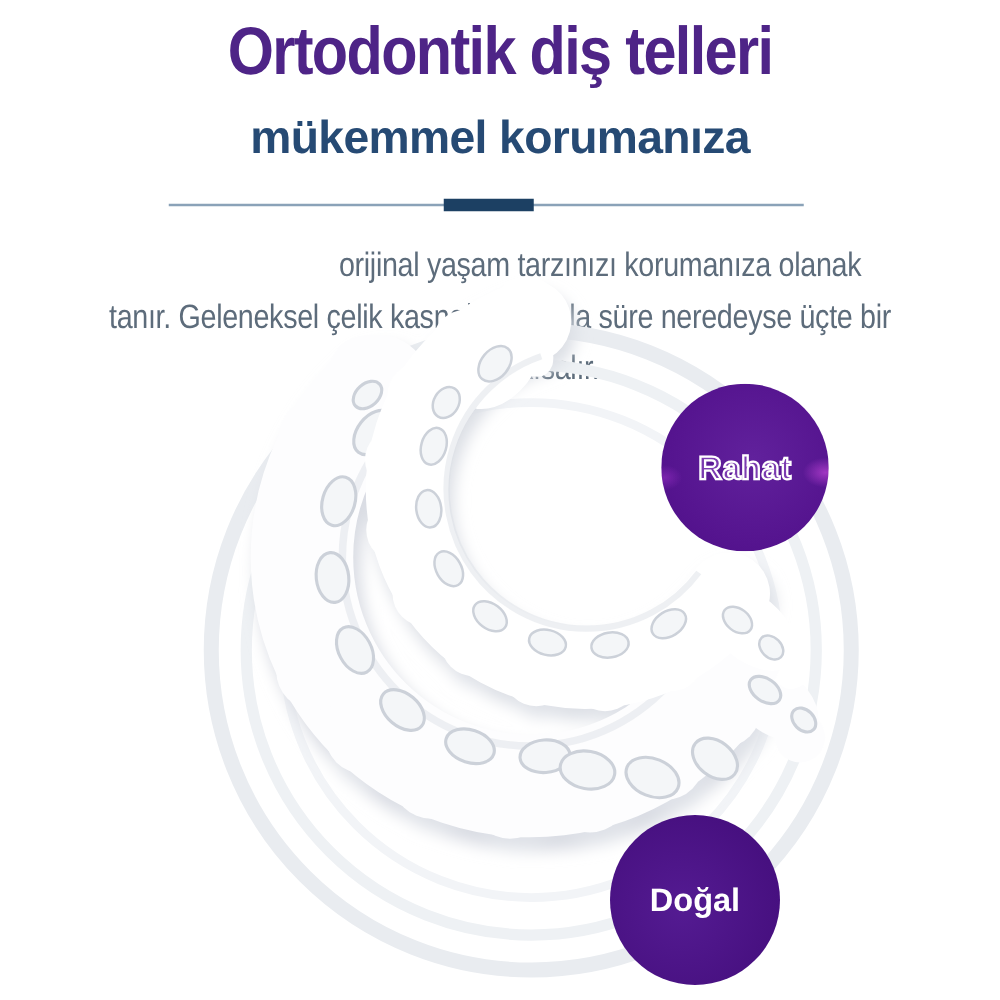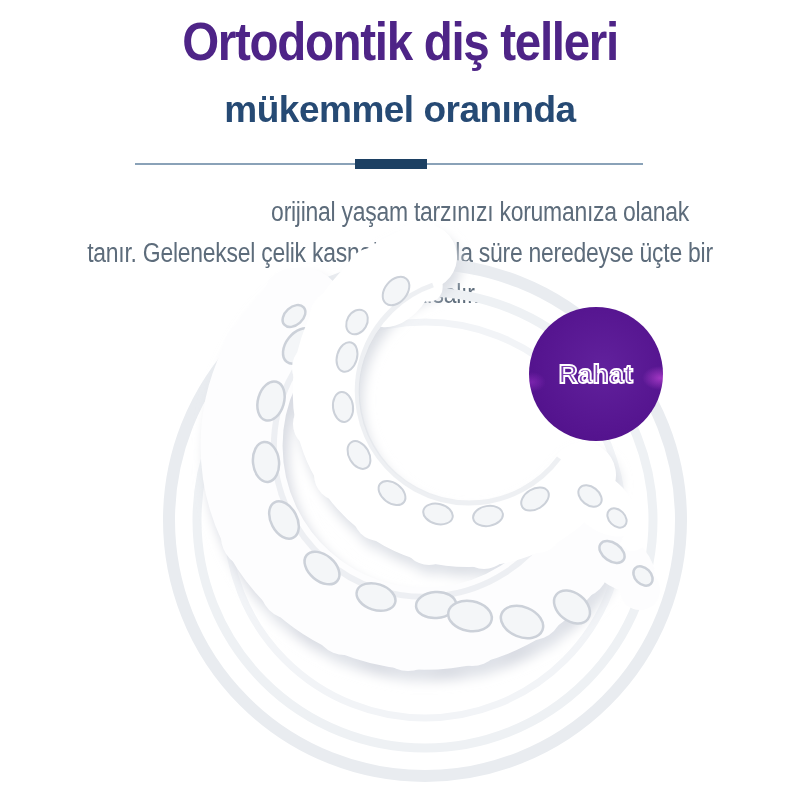--- a/index.html
+++ b/index.html
@@ -58,21 +58,21 @@
     left:488px;top:652px;width:136px;height:136px;font-size:26px;
     background:radial-gradient(circle at 42% 55%, #541b92 0%, #471080 72%, #420d7a 100%);
   }
 </style>
 </head>
 <body>
 
 <div id="canvas">
 
   <div class="title">Ortodontik diş telleri</div>
-  <div class="subtitle">mükemmel oranında</div>
+  <div class="subtitle">mükemmel korumanıza</div>
 
   <div class="divider-line"></div>
   <div class="divider-accent"></div>
 
   <div class="paragraph">
     <div class="l1">orijinal yaşam tarzınızı korumanıza olanak</div>
     <div class="l2">tanır. Geleneksel çelik kasnağa kıyasla süre neredeyse üçte bir</div>
     <div class="l3">oranında kısalır.</div>
   </div>
 
@@ -176,14 +176,17 @@
         <ellipse cx="535" cy="499" rx="15" ry="10" transform="rotate(-32 535 499)"></ellipse>
         <ellipse cx="590" cy="496" rx="13" ry="9" transform="rotate(38 590 496)"></ellipse>
         <ellipse cx="617" cy="518" rx="11" ry="8" transform="rotate(45 617 518)"></ellipse>
       </g>
     </g>
   </svg>
 
   <div class="badge badge-rahat">
     <span class="badge-label">Rahat</span>
   </div>
+  <div class="badge badge-dogal">
+    <span class="badge-label">Doğal</span>
+  </div>
 
 </div>
 
 </body></html>

